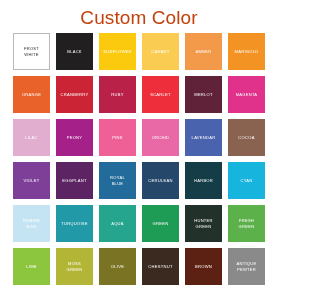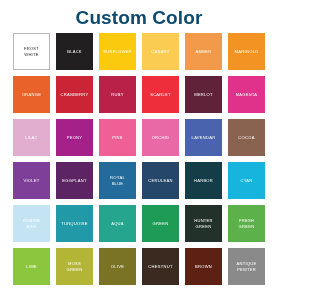--- a/index.html
+++ b/index.html
@@ -16,22 +16,22 @@
   .page {
     width: 278px;
     height: 300px;
     position: relative;
     background: #ffffff;
     box-sizing: border-box;
   }
   .title {
     text-align: center;
     font-size: 19px;
-    font-weight: 700;
-    color: #0c4a6e;
+    font-weight: 400;
+    color: #c2410c;
     letter-spacing: 0.1px;
     padding-top: 7px;
     line-height: 22px;
   }
   .grid {
     margin-top: 4px;
     padding-left: 13px;
     display: grid;
     grid-template-columns: repeat(6, 37px);
     grid-auto-rows: 37px;

